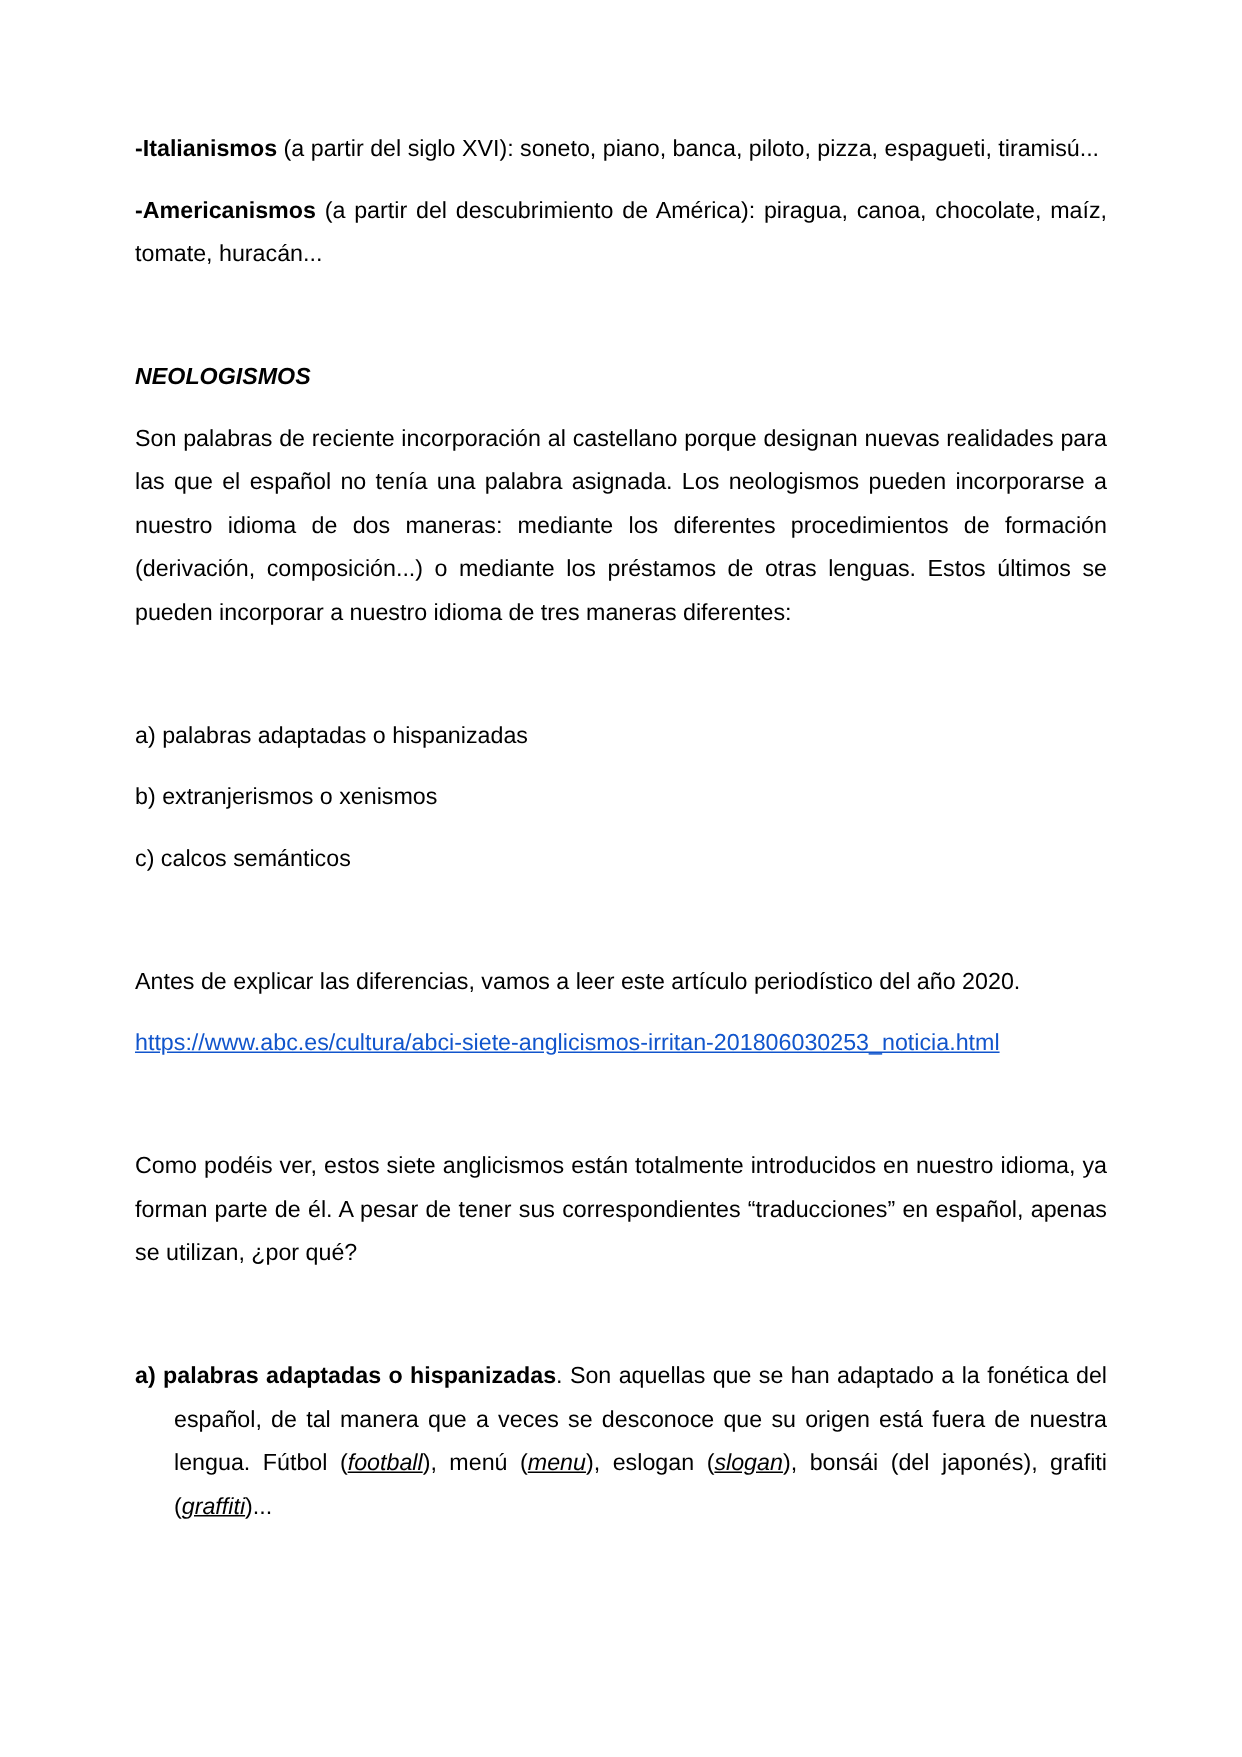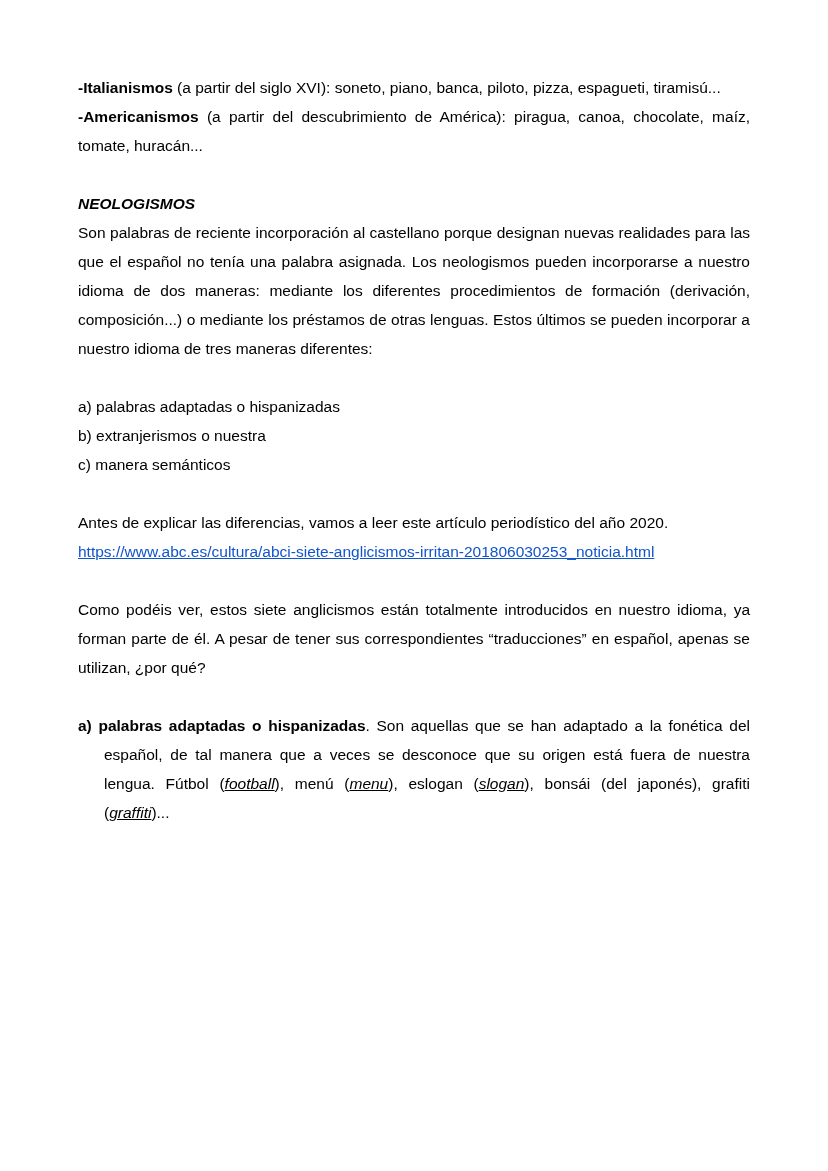--- a/index.html
+++ b/index.html
@@ -13,21 +13,21 @@
     height: 1171px;
     margin: 0 auto;
     background: #ffffff;
     box-sizing: border-box;
     padding: 73px 78px 40px 78px;
     font-family: "Liberation Sans", sans-serif;
     color: #000000;
     overflow: hidden;
   }
   .doc-content p {
-    margin: 0;
+    margin: 12px;
     font-size: 15.5px;
     line-height: 29px;
     color: #000000;
   }
   .para {
     text-align: justify;
   }
   .heading {
     text-align: left;
     font-weight: bold;
@@ -67,22 +67,22 @@
 
 <div class="page">
   <div class="doc-content">
       <p class="para"><span class="bold">-Italianismos</span><span class="normal"> (a partir del siglo XVI): soneto, piano, banca, piloto, pizza, espagueti, tiramisú...</span></p>
       <p class="para"><span class="bold">-Americanismos</span><span class="normal"> (a partir del descubrimiento de América): piragua, canoa, chocolate, maíz, tomate, huracán...</span></p>
       <div class="spacer"></div>
       <p class="heading"><span class="bold">NEOLOGISMOS</span></p>
       <p class="para"><span class="normal">Son palabras de reciente incorporación al castellano porque designan nuevas realidades para las que el español no tenía una palabra asignada. Los neologismos pueden incorporarse a nuestro idioma de dos maneras: mediante los diferentes procedimientos de formación (derivación, composición...) o mediante los préstamos de otras lenguas. Estos últimos se pueden incorporar a nuestro idioma de tres maneras diferentes:</span></p>
       <div class="spacer"></div>
       <p class="list-line"><span class="normal">a) palabras adaptadas o hispanizadas</span></p>
-      <p class="list-line"><span class="normal">b) extranjerismos o nuestra</span></p>
-      <p class="list-line"><span class="normal">c) manera semánticos</span></p>
+      <p class="list-line"><span class="normal">b) extranjerismos o xenismos</span></p>
+      <p class="list-line"><span class="normal">c) calcos semánticos</span></p>
       <div class="spacer"></div>
       <p class="para"><span class="normal">Antes de explicar las diferencias, vamos a leer este artículo periodístico del año 2020.</span></p>
       <p class="link-line"><a href="#" class="link">https://www.abc.es/cultura/abci-siete-anglicismos-irritan-201806030253_noticia.html</a></p>
       <div class="spacer"></div>
       <p class="para"><span class="normal">Como podéis ver, estos siete anglicismos están totalmente introducidos en nuestro idioma, ya forman parte de él. A pesar de tener sus correspondientes “traducciones” en español, apenas se utilizan, ¿por qué?</span></p>
       <div class="spacer"></div>
       <p class="para hanging"><span class="bold">a) palabras adaptadas o hispanizadas</span><span class="normal">. Son aquellas que se han adaptado a la fonética del español, de tal manera que a veces se desconoce que su origen está fuera de nuestra lengua. Fútbol (</span><span class="italic">football</span><span class="normal">), menú (</span><span class="italic">menu</span><span class="normal">), eslogan (</span><span class="italic">slogan</span><span class="normal">), bonsái (del japonés), grafiti (</span><span class="italic">graffiti</span><span class="normal">)...</span></p>
     </div>
 </div>
 

